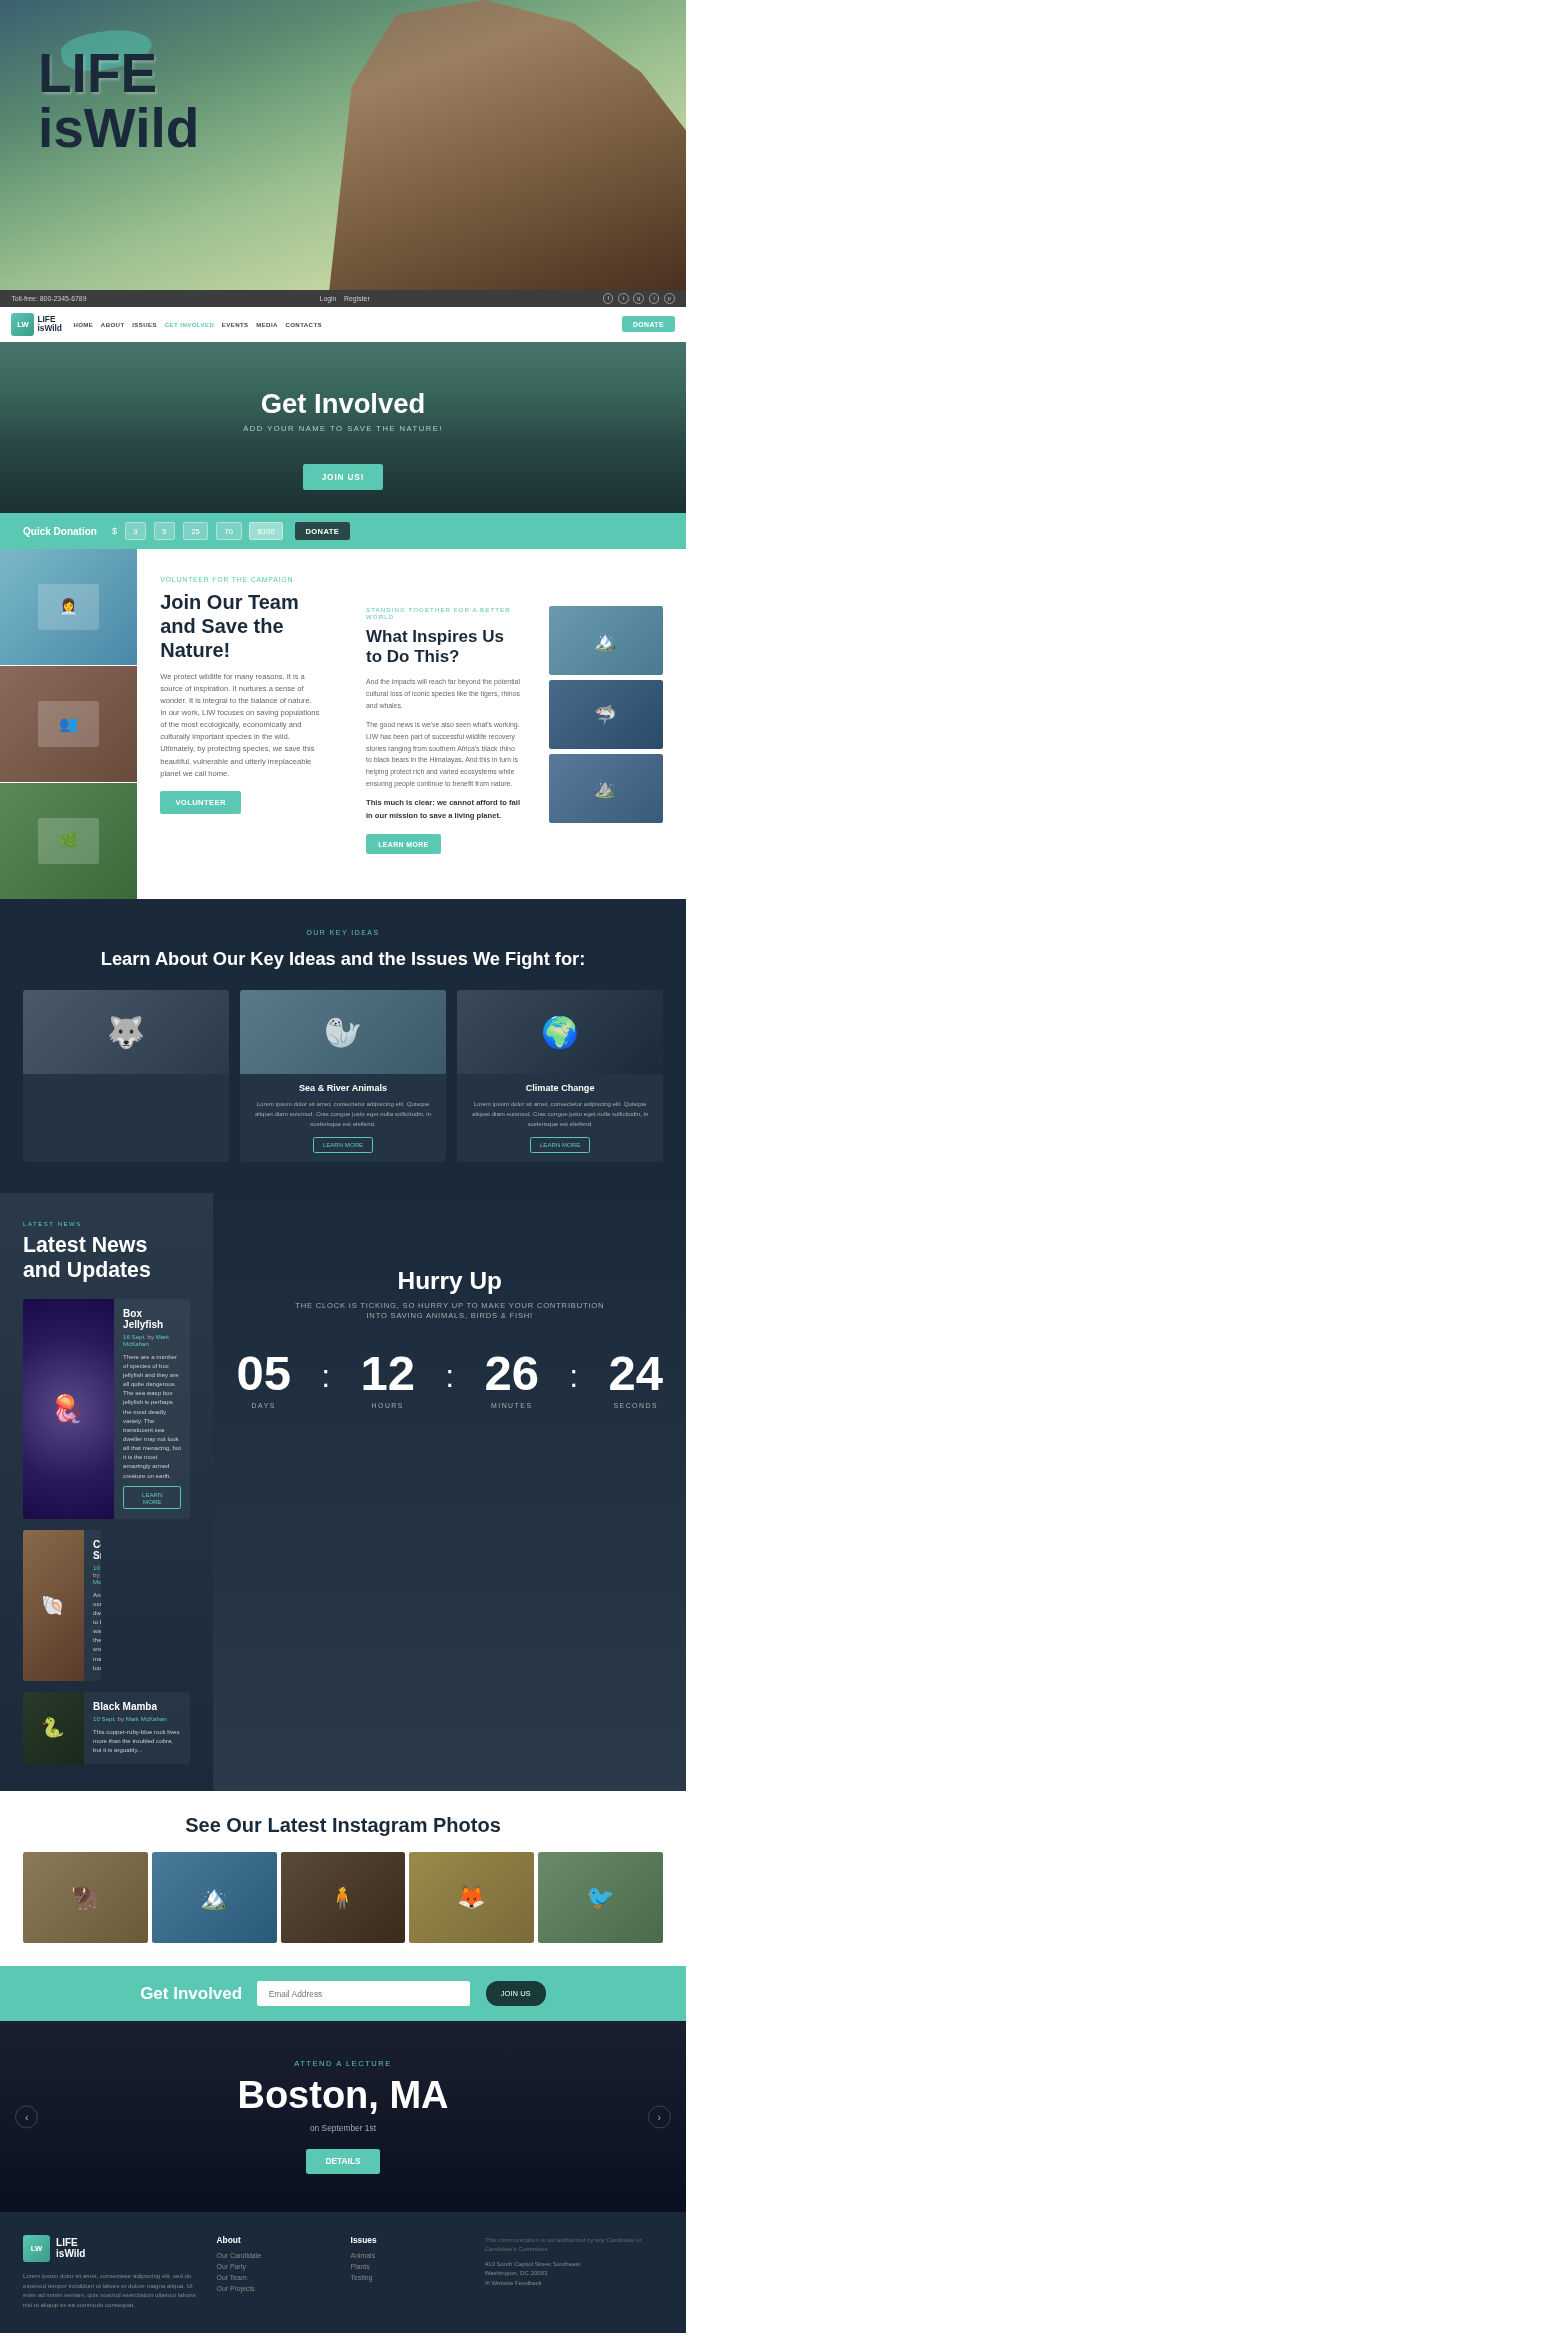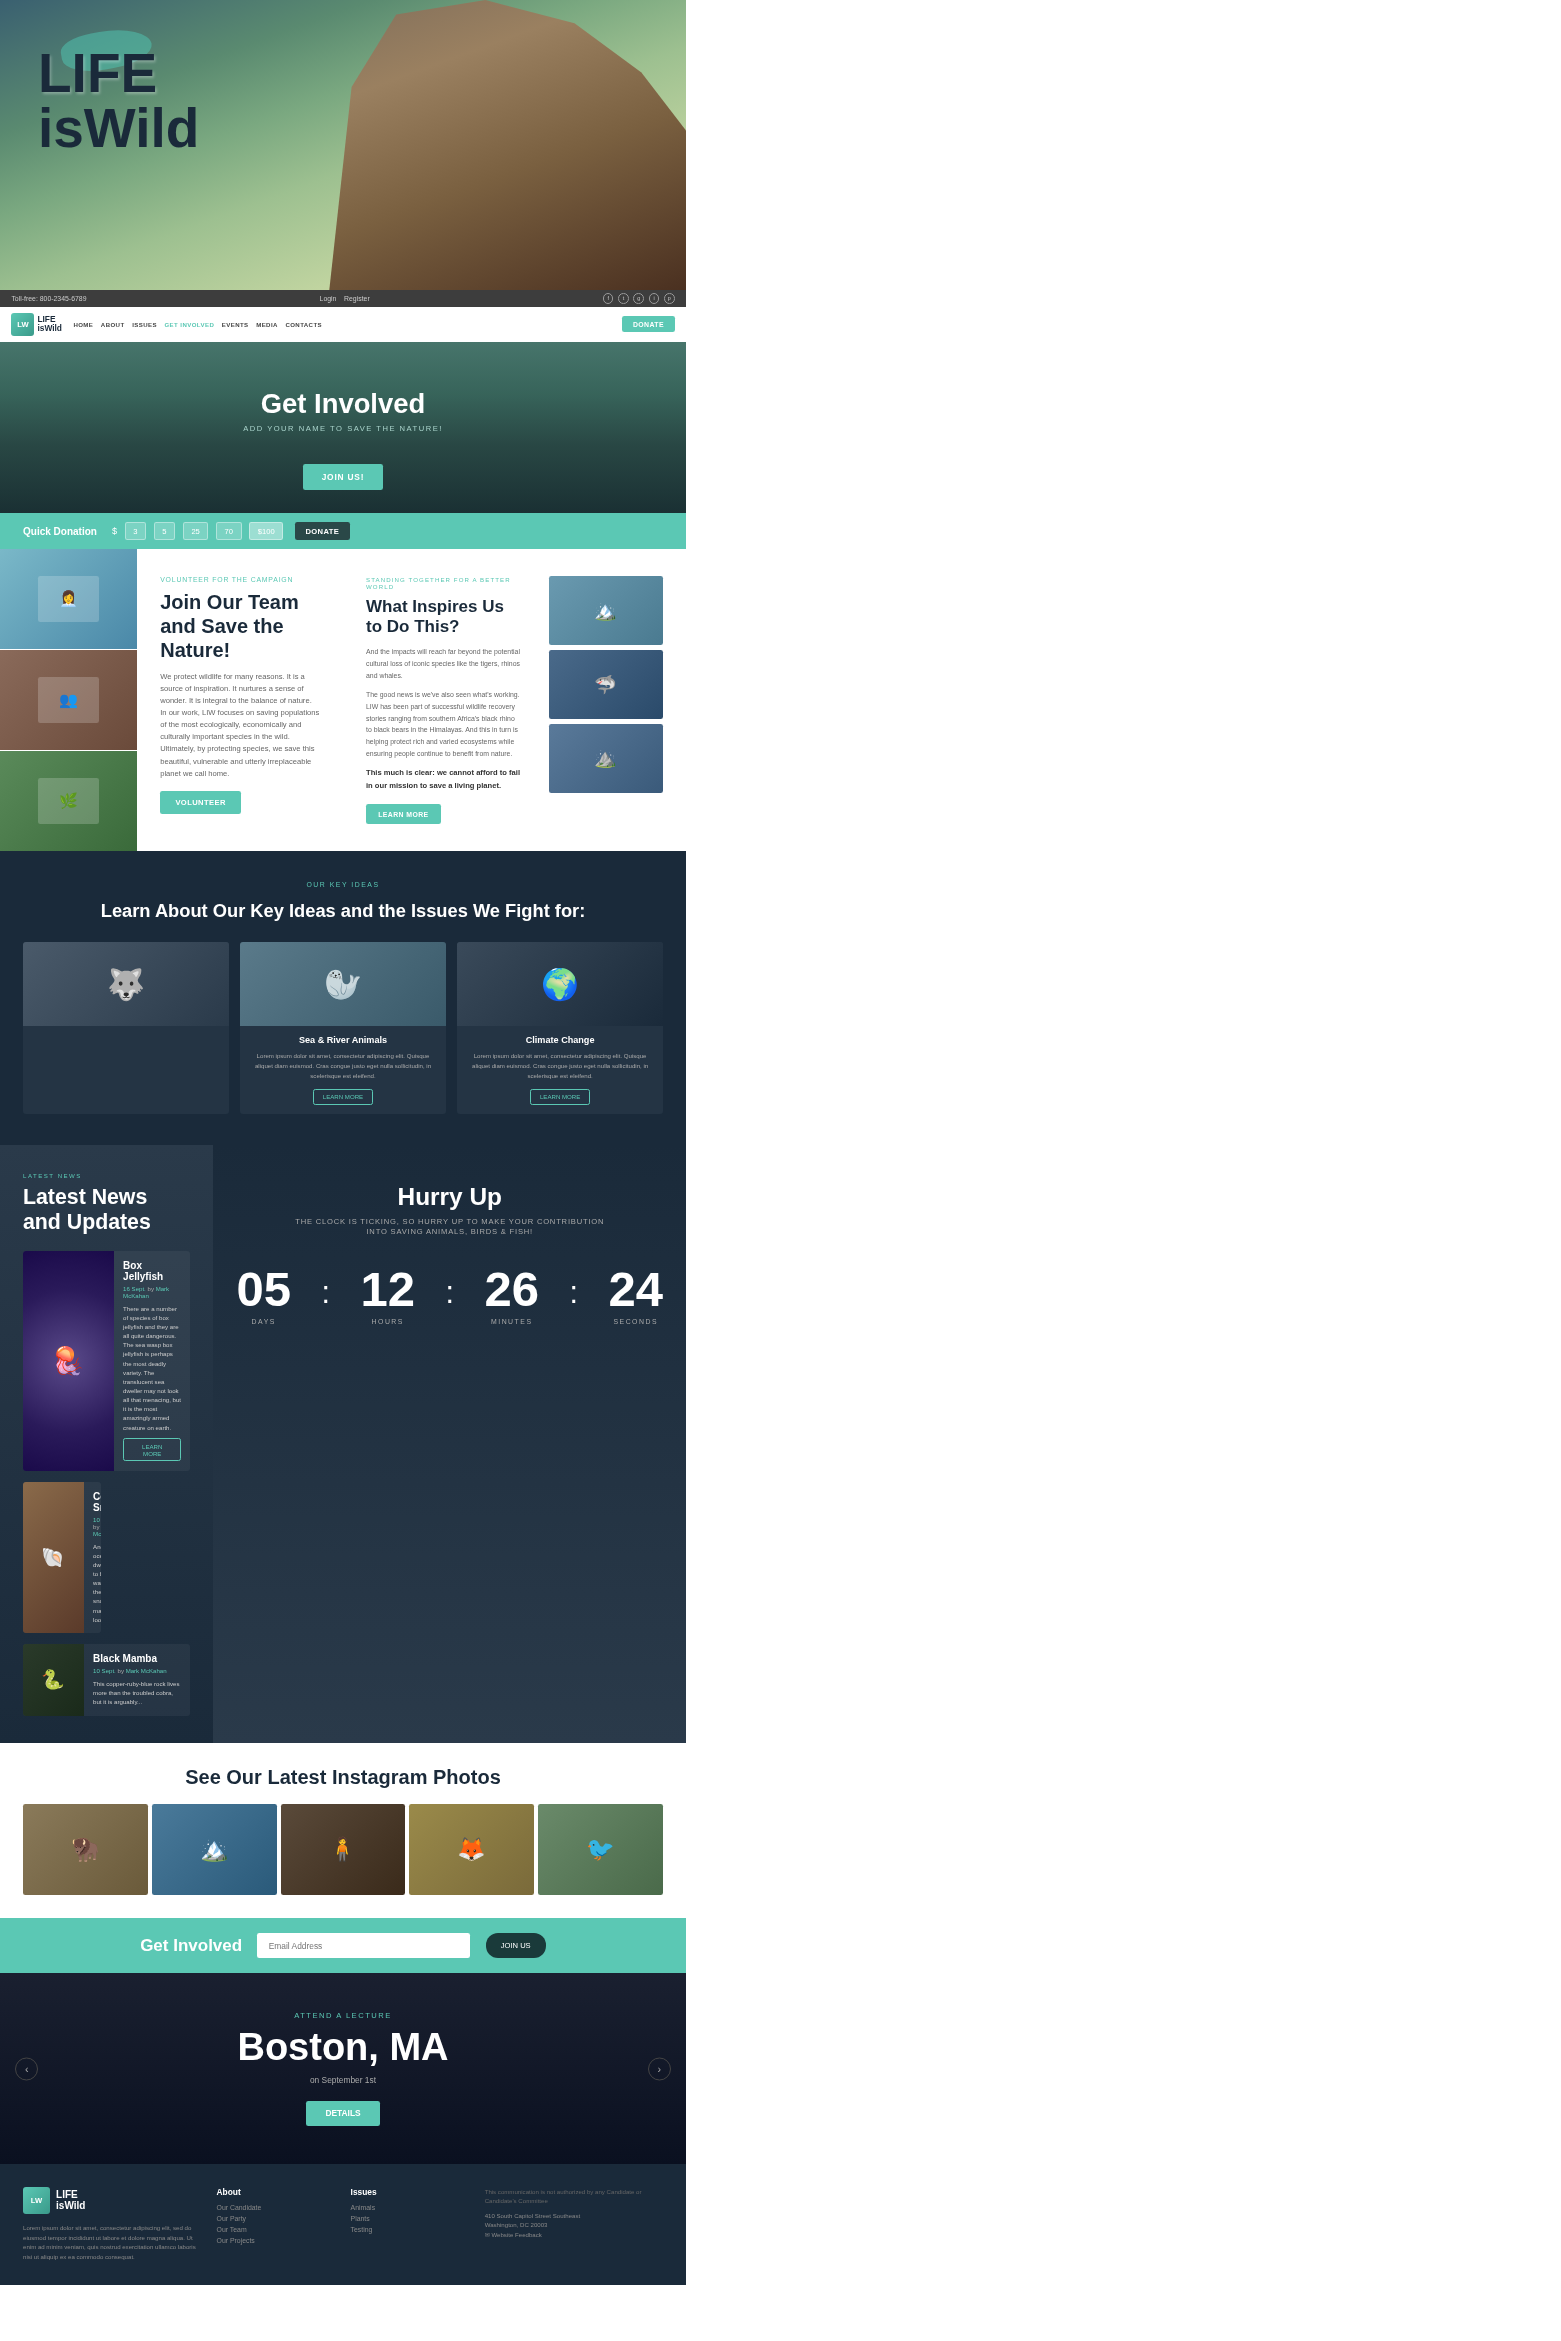--- a/index.html
+++ b/index.html
@@ -100,22 +100,23 @@
     .join-team-content { padding: 27px 23px; background: #fff; }
     .join-team-content .vol-label { font-size: 6.9px; color: #5bc8b4; letter-spacing: 0.8px; text-transform: uppercase; margin-bottom: 6.1px; }
     .join-team-content h2 { font-size: 20px; font-weight: 700; color: #1a2a3a; margin-bottom: 9.1px; line-height: 1.2; }
     .join-team-content p { font-size: 7.6px; color: #666; line-height: 1.6; margin-bottom: 11.4px; }
     .btn-volunteer { background: #5bc8b4; color: #fff; border: none; padding: 6.9px 15.2px; font-size: 7.6px; font-weight: 700; border-radius: 2.3px; cursor: pointer; letter-spacing: 0.4px; }
 
     
     .what-inspires {
       display: grid; grid-template-columns: 1.5fr 1fr;
       gap: 11px;
-      padding: 27px 23px;
+      padding: 45px 23px;
       background: #fff;
+      margin-top: 12px;
     }
     .what-inspires-content { padding-right: 15.2px; }
     .what-inspires-content .standing { font-size: 6.1px; color: #5bc8b4; letter-spacing: 1.1px; text-transform: uppercase; margin-bottom: 6.1px; }
     .what-inspires-content h2 { font-size: 17px; font-weight: 700; color: #1a2a3a; margin-bottom: 9.1px; line-height: 1.2; }
     .what-inspires-content p { font-size: 6.9px; color: #666; line-height: 1.7; margin-bottom: 7.6px; }
     .what-inspires-content .bold-text { font-weight: 600; color: #333; font-size: 7.6px; margin-bottom: 11.4px; }
     .btn-learn { background: #5bc8b4; color: #fff; border: none; padding: 6.1px 12.2px; font-size: 6.9px; font-weight: 700; border-radius: 2.3px; cursor: pointer; letter-spacing: 0.4px; }
     .what-inspires-images { display: flex; flex-direction: column; gap: 4.6px; }
     .inspire-img { height: 69px; border-radius: 2.3px; overflow: hidden; }
     .inspire-img.m1 { background: linear-gradient(135deg, #6a9ab0 0%, #4a7a90 100%); }
@@ -161,21 +162,21 @@
     .news-content .news-meta span { color: #5bc8b4; }
     .news-content p { font-size: 6.1px; color: #ccc; line-height: 1.5; }
     .btn-learn-news { background: transparent; border: 0.8px solid #5bc8b4; color: #5bc8b4; padding: 3.8px 9.1px; font-size: 6.1px; border-radius: 2.3px; cursor: pointer; margin-top: 6.1px; display: inline-block; }
 
     
     .hurry-up {
       background: linear-gradient(to bottom, #1a2a3a, #2a3a4a);
       padding: 38px 23px;
       text-align: center;
     }
-    .hurry-up h2 { font-size: 24.4px; font-weight: 700; color: #fff; margin-bottom: 6.1px; }
+    .hurry-up h2 { font-size: 24.4px; font-weight: 700; color: #fff; margin-bottom: 6.1px; margin-top: 36px; }
     .hurry-up .subtitle { font-size: 7.6px; color: #aaa; letter-spacing: 0.8px; text-transform: uppercase; margin-bottom: 27px; line-height: 1.4; }
     .countdown { display: flex; gap: 30.5px; justify-content: center; align-items: flex-end; }
     .countdown-item { text-align: center; }
     .countdown-item .number { font-size: 49px; font-weight: 700; color: #fff; line-height: 1; }
     .countdown-item .unit { font-size: 6.9px; color: #aaa; letter-spacing: 1.5px; text-transform: uppercase; margin-top: 3.8px; }
     .countdown-sep { font-size: 30.5px; color: #fff; margin-bottom: 15.2px; }
 
     
     .instagram-section {
       background: #fff;

